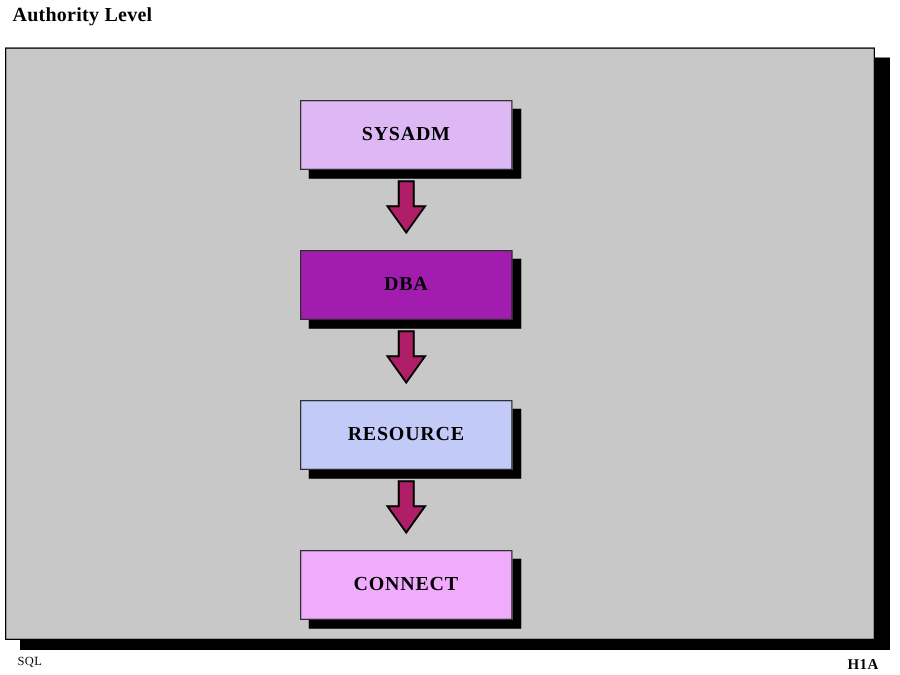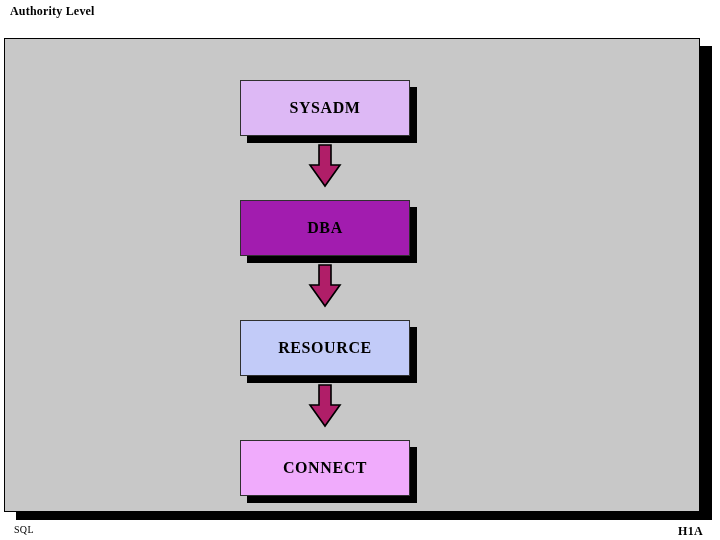--- a/index.html
+++ b/index.html
@@ -13,21 +13,21 @@
     font-family: "Liberation Serif", serif;
     overflow: hidden;
     position: relative;
   }
 
   
   #slide-title {
     position: absolute;
     left: 10px;
     top: 4px;
-    font-size: 12px;
+    font-size: 16px;
     font-weight: bold;
     color: #000000;
     letter-spacing: 0.2px;
     white-space: nowrap;
   }
 
   
   #panel-shadow {
     position: absolute;
     left: 16px;

